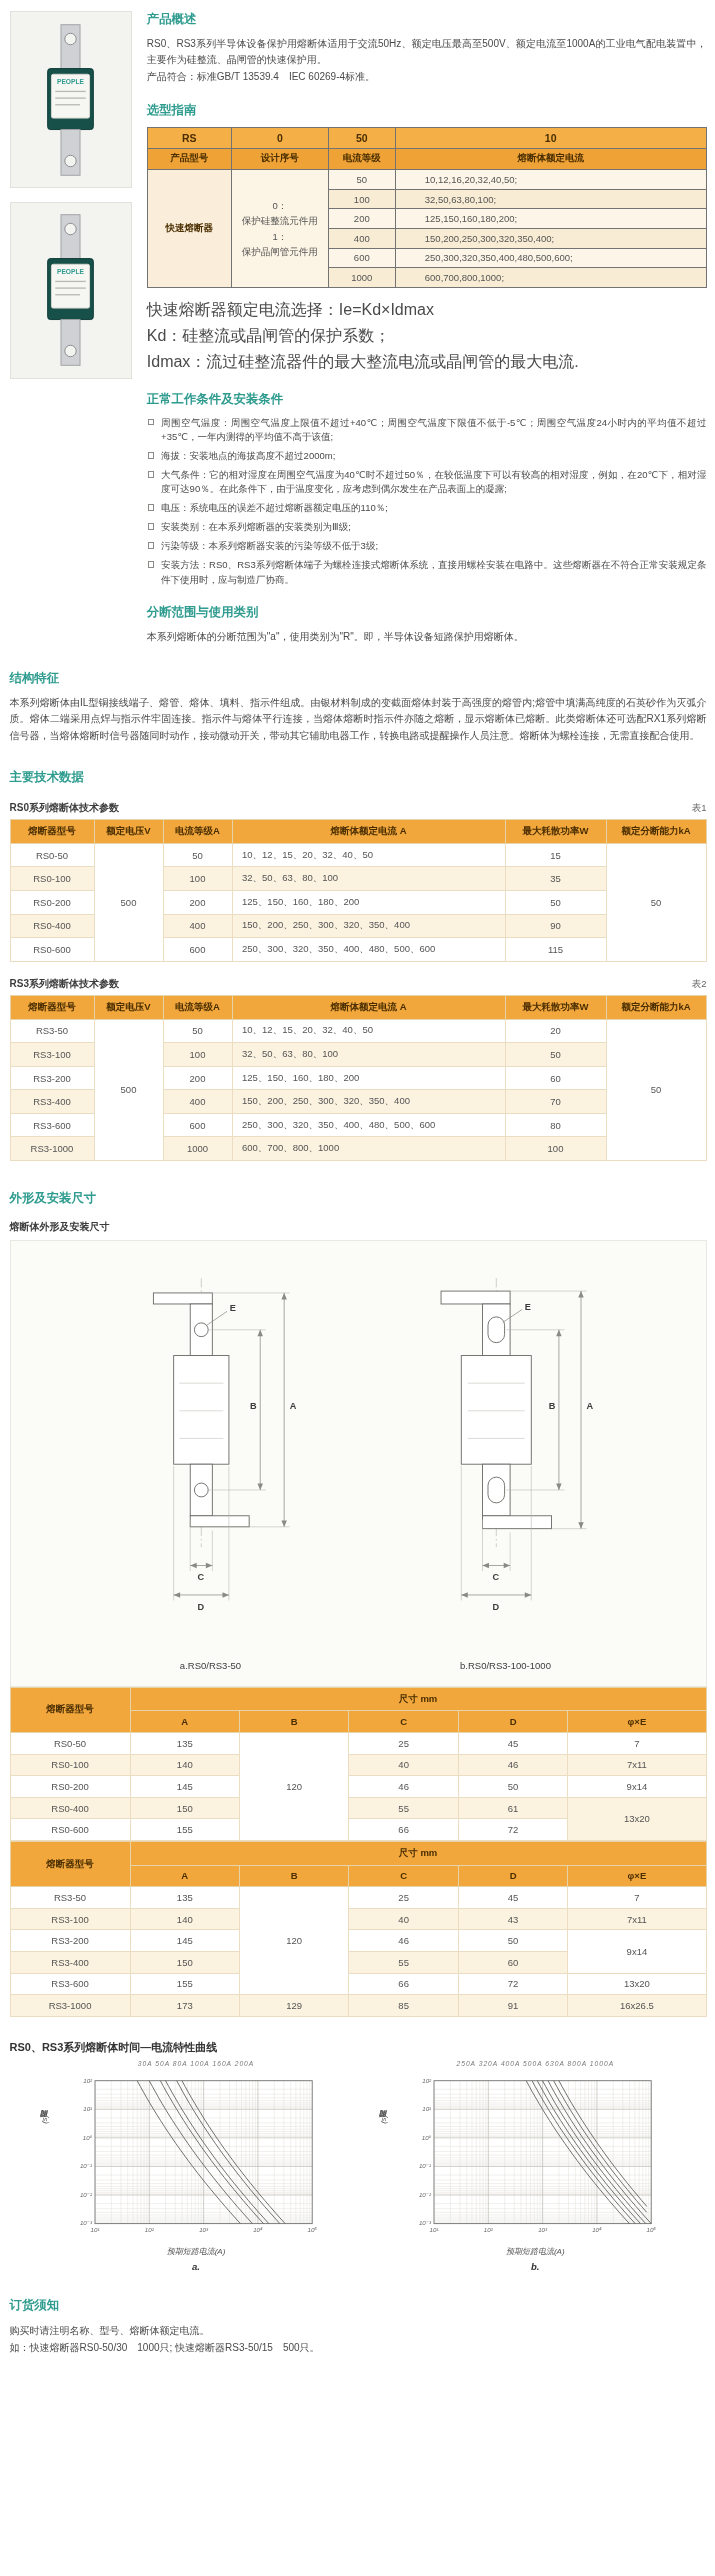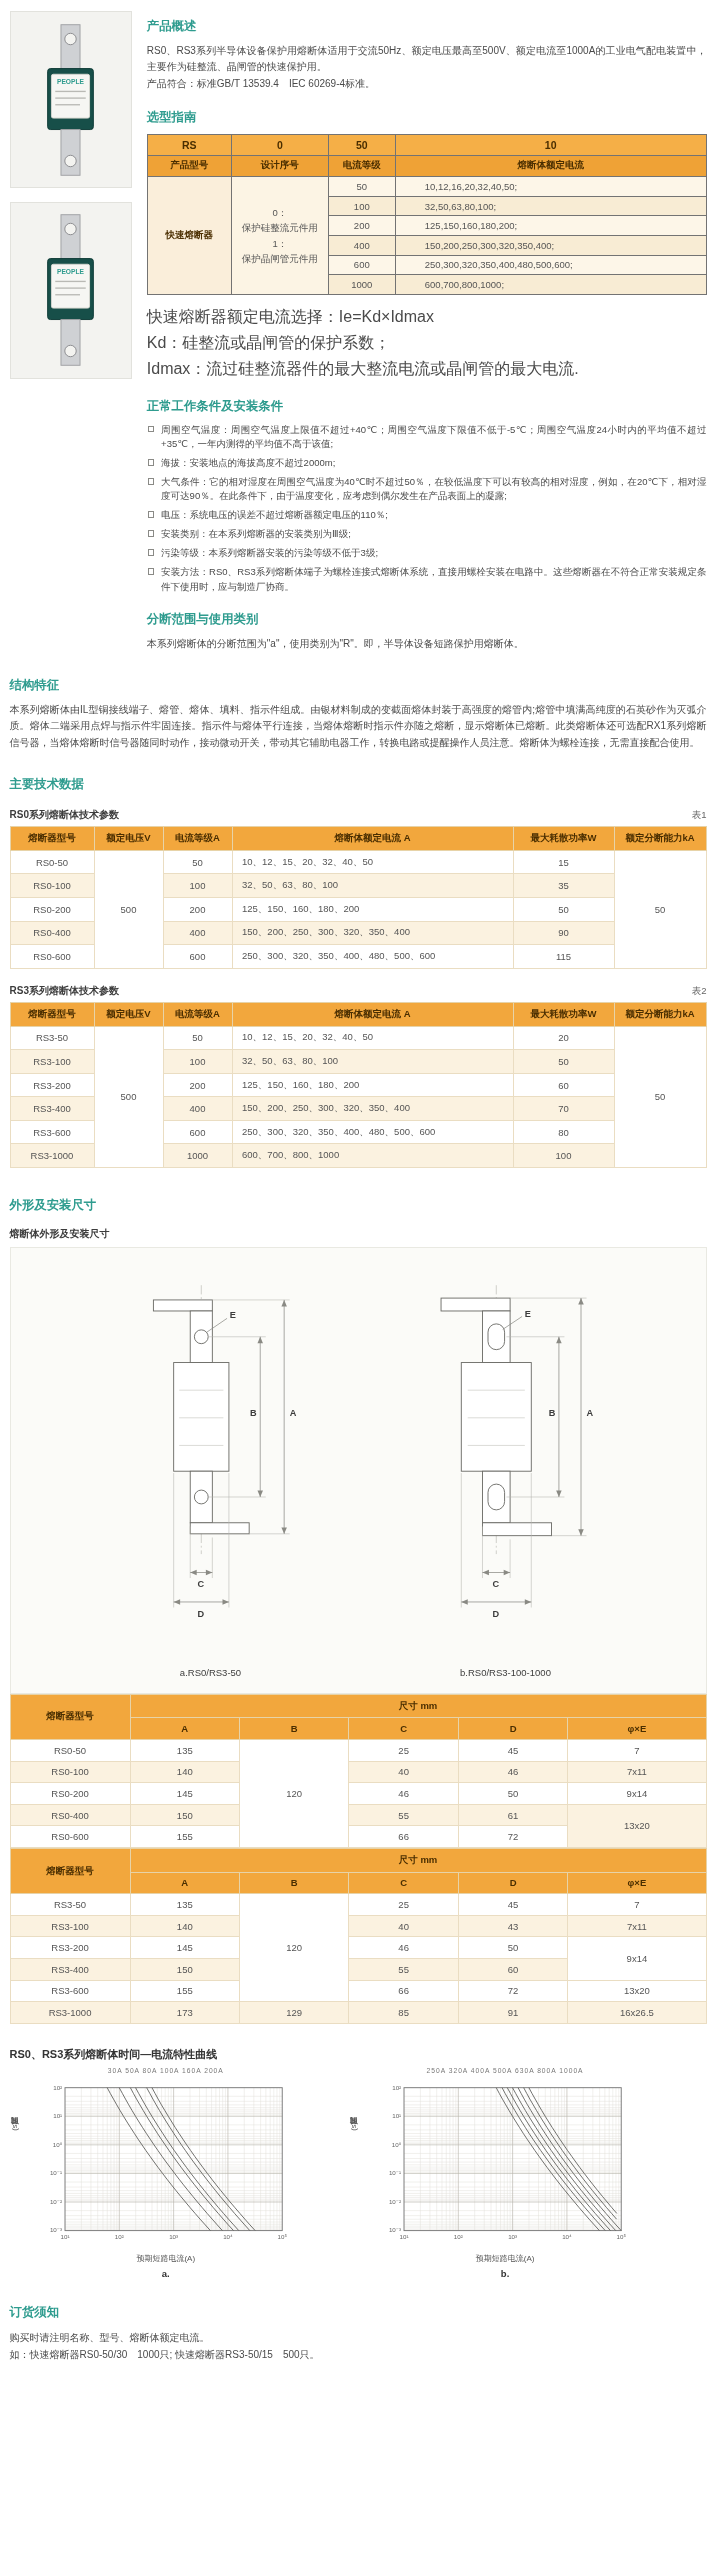--- a/index.html
+++ b/index.html
@@ -6,21 +6,21 @@
   html,body { background:#fff; }
   body {
     width:716px; min-height:2576px; overflow:hidden;
     font-family:"Liberation Sans","DejaVu Sans",sans-serif;
     color:#444;
   }
   :root { --teal:#2F9C8F; --orange:#F2A73D; --orange-deep:#EFA236; --orange-light:#F5AF47; }
   .page { width:716px; padding:11.4px 9.5px 19px; }
 
   .sec-title { color:var(--teal); font-size:12.4px; font-weight:bold; margin:17px 0 7.6px; }
-  .sec-title.first { margin-top:7px; }
+  .sec-title.first { margin-top:0; }
   .body-text { font-size:10px; line-height:1.65; color:#4a4a4a; text-align:justify; }
 
   .top { display:flex; gap:15.3px; }
   .photo-col { flex:0 0 122px; display:flex; flex-direction:column; gap:13.4px; }
   .photo { width:122px; height:177px; background:#f3f3f0; border:1px solid #e2e2dd;
            display:flex; align-items:center; justify-content:center; }
   .main-col { flex:1; min-width:0; }
 
   table { border-collapse:collapse; width:100%; }
 
@@ -52,42 +52,42 @@
   .data-table { font-size:9.5px; }
   .data-table th { background:var(--orange); color:#4a2e00; font-weight:bold;
                    border:1px solid #E7D3A8; padding:4.8px 3.8px; }
   .data-table td { border:1px solid #EADDC2; padding:4.8px 3.8px; text-align:center;
                    color:#555; background:#fff; }
   .data-table tr.alt td { background:#FBF2E0; }
   .data-table td.merge { background:#fff; }
   .data-table td.left { text-align:left; padding-left:9.5px; }
   .tech-table th:nth-child(1){width:84px;} .tech-table th:nth-child(2){width:69px;}
   .tech-table th:nth-child(3){width:69px;} .tech-table th:nth-child(5){width:101px;}
-  .tech-table th:nth-child(6){width:92px;}
+  .tech-table th:nth-child(6){width:100px;}
   .dim-table thead tr:first-child th:first-child { width:113px; }
   .dim-table thead tr:nth-child(2) th { width:103px; }
   .dim-table thead tr:nth-child(2) th:last-child { width:130px; }
 
   
   .sub-label { font-size:10px; font-weight:bold; color:#3c3c3c; margin:13.4px 0 5.7px; }
   .draw-panel { background:#FBFBF8; border:1px solid #E9E9E2; padding:25px 29px 15.3px;
                 display:flex; justify-content:center; gap:74px; margin-top:3.8px; }
   .drawfig { text-align:center; }
   svg.draw { width:221px; height:378px; }
   .part { fill:#fff; stroke:#6b6b66; stroke-width:1; }
   .inner { stroke:#cfcfc8; stroke-width:0.8; }
   .cl { stroke:#b8b8b0; stroke-width:0.7; stroke-dasharray:10 3 2 3; }
   .dim { stroke:#8a8a84; stroke-width:0.8; fill:none; }
   .ext { stroke:#b5b5ae; stroke-width:0.6; }
   .dimtxt { font-size:10px; fill:#3c3c3c; font-weight:bold; }
   figcaption.draw-cap { font-size:9.5px; color:#3c3c3c; margin-top:11.4px; }
 
   
   .curves-title { font-size:11px; font-weight:bold; color:#333; margin:23px 0 5.7px; }
-  .charts { display:flex; gap:42px; margin-top:5.7px; }
+  .charts { display:flex; justify-content:center; gap:42px; margin-top:5.7px;font-style:italic; }
   .chartfig { position:relative; padding-left:15.3px; text-align:center; }
   .ratings { font-size:6.7px; color:#777; margin-bottom:1.9px; letter-spacing:1px; }
   svg.chart { width:282px; height:172px; background:#fff; }
   .ylab { position:absolute; left:0px; top:55px; writing-mode:vertical-rl;
           transform:rotate(180deg); font-size:7.6px; color:#555; }
   .xlab { font-size:8px; color:#555; margin-top:1px; }
   .chart-cap { font-size:9.5px; color:#333; margin-top:3.8px; font-weight:bold; }
 
   .order-text { font-size:10px; line-height:1.7; color:#4a4a4a; }
   .brandtxt { font-size:7px; font-weight:bold; fill:#2F9C8F; }

